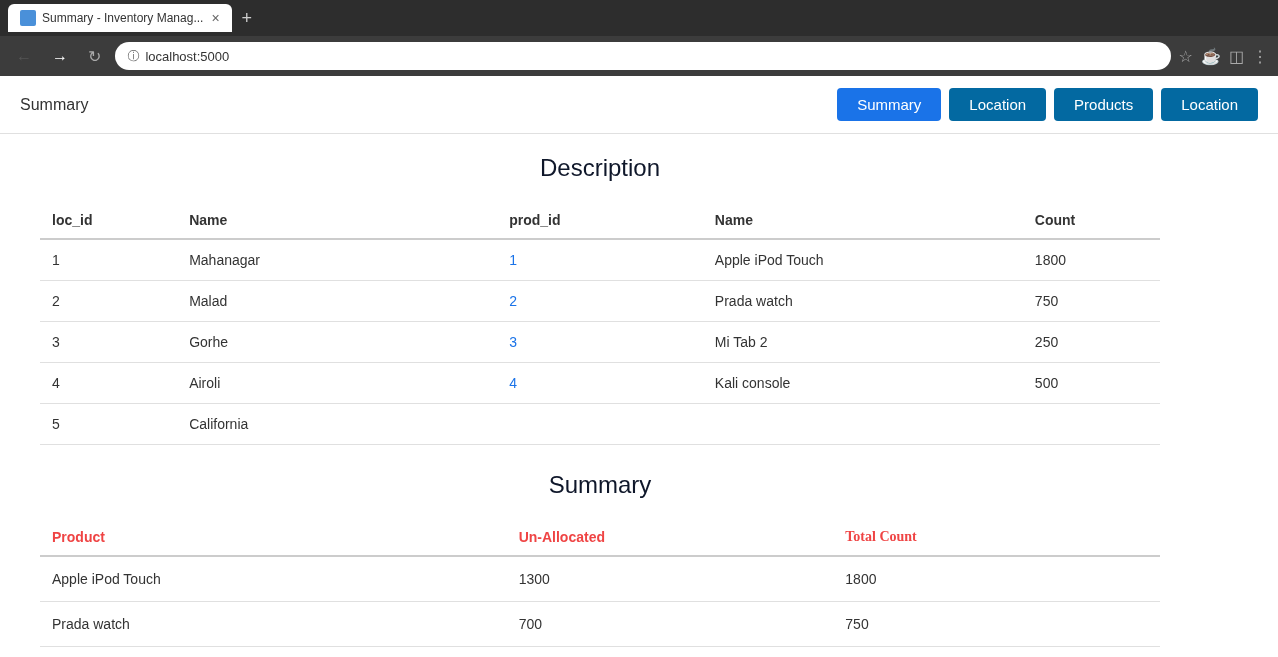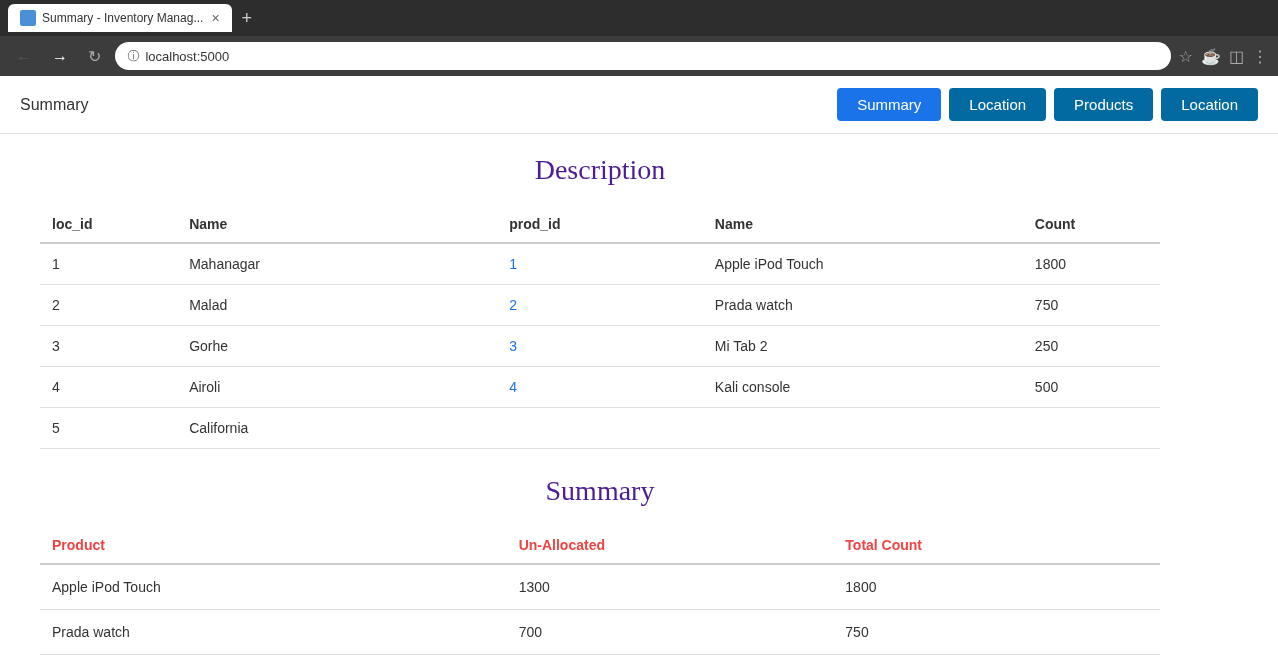--- a/index.html
+++ b/index.html
@@ -127,26 +127,25 @@
       background: #1a73e8;
     }
 
     
     .main-content {
       padding: 20px 40px;
       max-width: 1200px;
     }
 
     .section-title {
-      font-size: 28px;
+      font-size: 24px;
       font-weight: normal;
       text-align: center;
       margin-bottom: 20px;
-      color: #4c1d95;
-      font-family: Liberation Serif, serif;
+      color: #0f172a;
     }
 
     
     .data-table {
       width: 100%;
       border-collapse: collapse;
       margin-bottom: 26px;
     }
     .data-table th {
       text-align: left;
@@ -181,21 +180,21 @@
       color: #ef4444;
       border-bottom: 2px solid #ccc;
     }
     .summary-table td {
       padding: 14px 12px;
       border-bottom: 1px solid #e0e0e0;
       color: #333;
     }
     .col-product { width: 400px; }
     .col-unalloc { width: 280px; }
-    .col-total { width: 280px; }
+    .col-total { width: 280px; font-family: Liberation Serif, serif; }
 
     
     .page-wrapper {
       height: calc(657px - 76px);
       overflow-y: auto;
     }
   </style>
 </head>
 <body>
 

